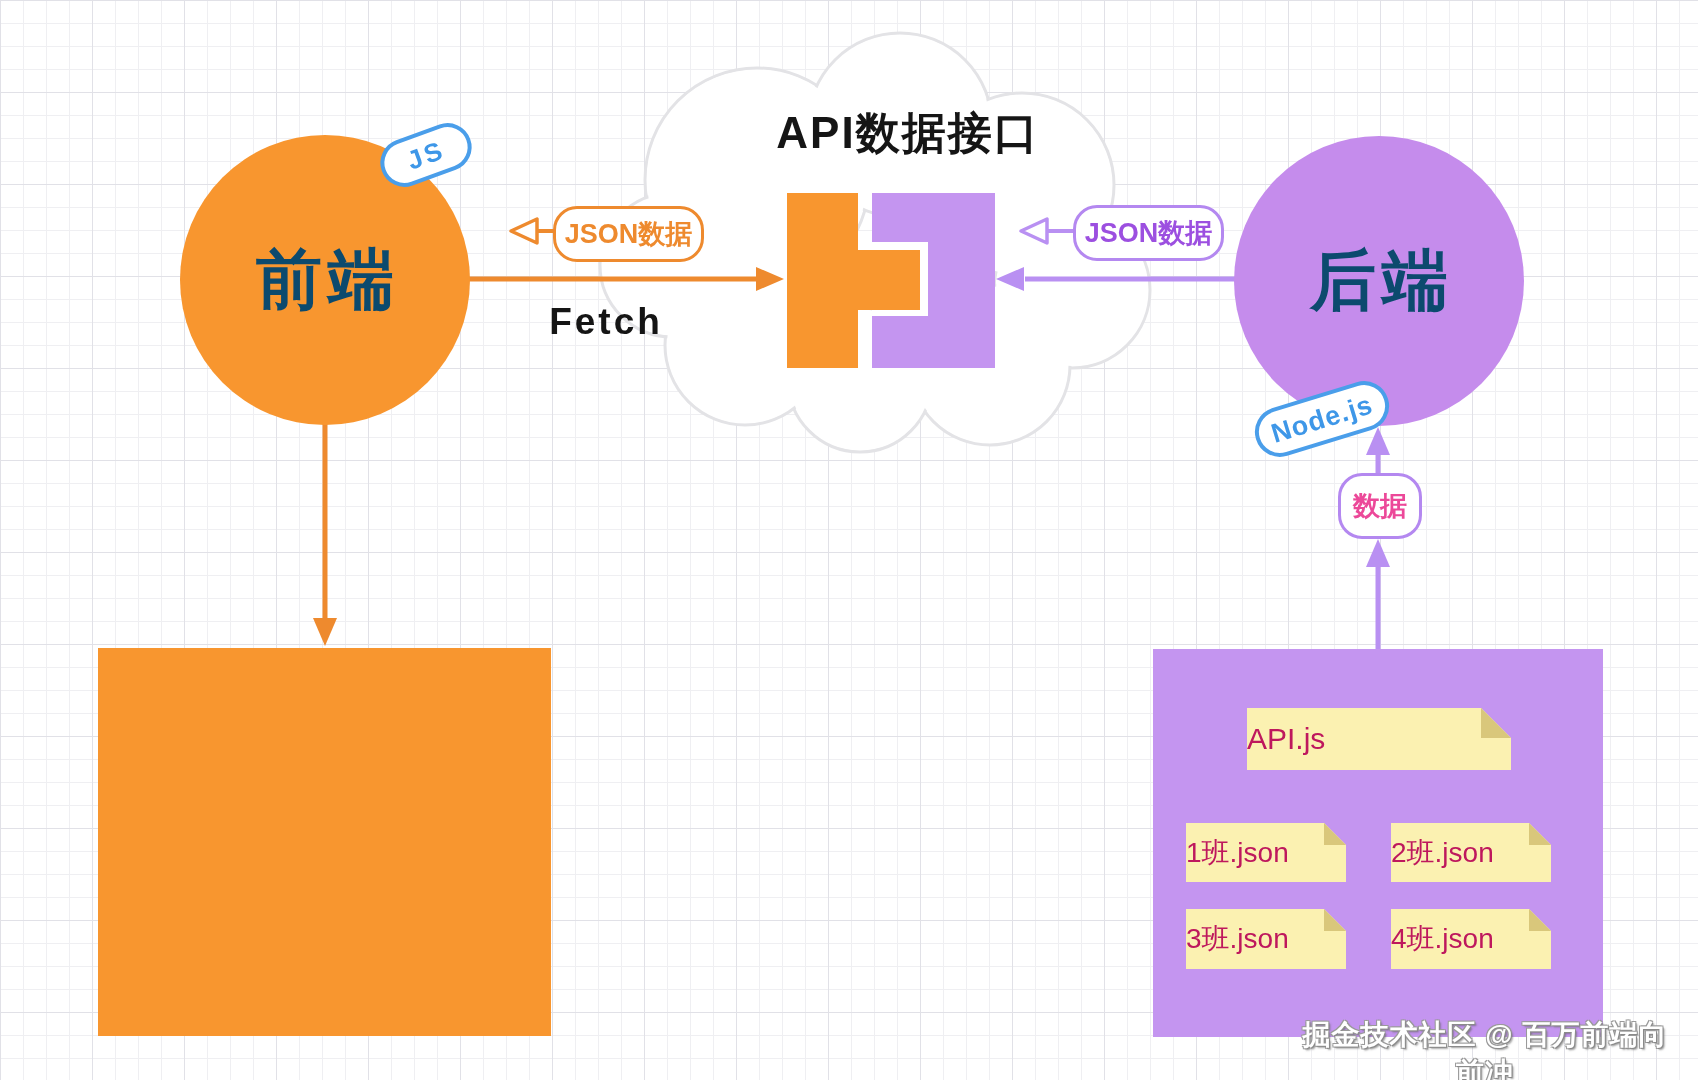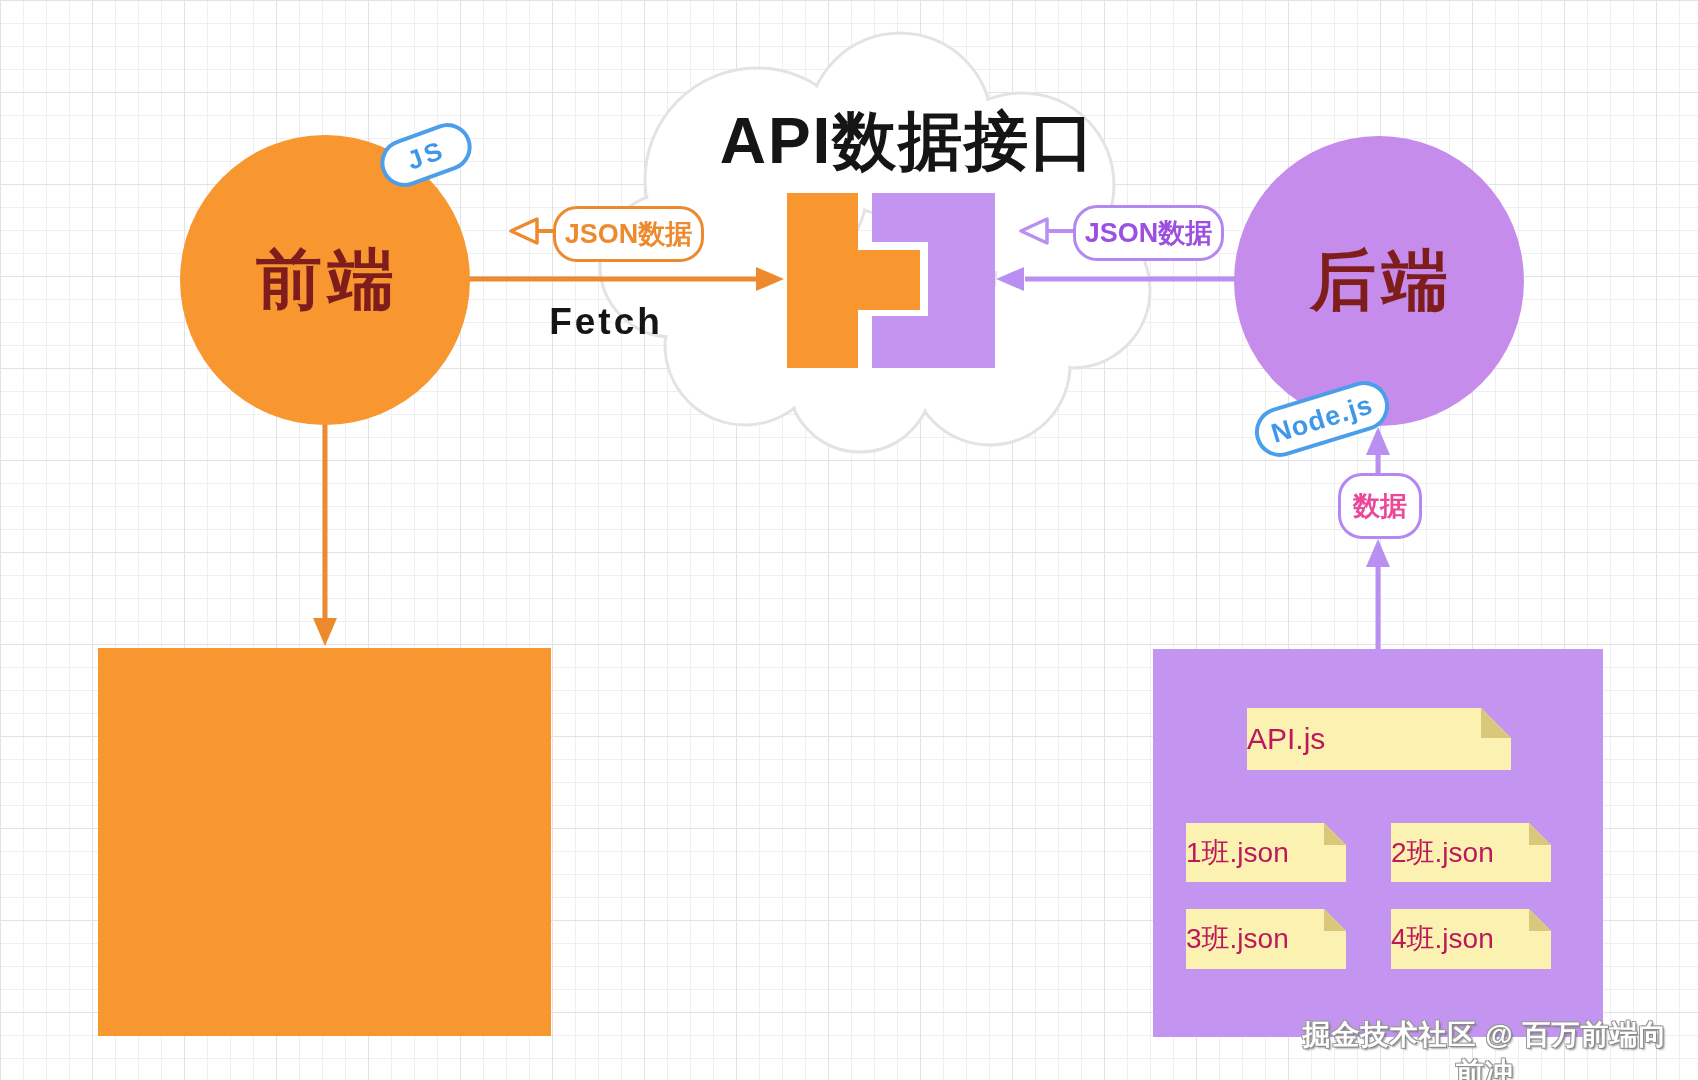--- a/index.html
+++ b/index.html
@@ -13,39 +13,39 @@
       linear-gradient(#efeff2 1px, transparent 1px),
       linear-gradient(90deg,#efeff2 1px, transparent 1px);
     background-size:92px 92px,92px 92px,23px 23px,23px 23px;
   }
   #diagram-svg{position:absolute;left:0;top:0;}
 
   .circle{position:absolute;width:290px;height:290px;border-radius:50%;
     display:flex;align-items:center;justify-content:center;}
   .circle.frontend{left:180px;top:135px;background:#F8962F;}
   .circle.backend{left:1234px;top:136px;background:#C58CEC;}
-  .circle-label{color:#7f1d1d;font-size:66px;font-weight:bold;letter-spacing:6px;padding-left:6px;}
+  .circle-label{color:#0c4a6e;font-size:66px;font-weight:bold;letter-spacing:6px;padding-left:6px;}
 
   .badge{position:absolute;background:#fff;border:4px solid #4A9EEA;border-radius:26px;
     display:flex;align-items:center;justify-content:center;
     color:#3E97E8;font-weight:bold;}
   .badge.js{left:379px;top:131px;width:86px;height:40px;font-size:26px;letter-spacing:3px;transform:rotate(-20deg);}
   .badge.node{left:1253px;top:394px;width:130px;height:42px;font-size:27px;letter-spacing:1px;transform:rotate(-17deg);}
 
   .label-box{position:absolute;background:#fff;border-radius:24px;
     display:flex;align-items:center;justify-content:center;font-size:27px;font-weight:bold;}
   .label-box.orange-json{left:553px;top:206px;width:145px;height:50px;border:3px solid #EE8A2E;color:#EE8A2E;}
   .label-box.purple-json{left:1073px;top:205px;width:145px;height:50px;border:3px solid #B488F0;color:#9C4FE0;}
   .label-box.data{left:1338px;top:473px;width:78px;height:60px;border:3px solid #B488F0;color:#ec4899;}
 
   .fetch-label{position:absolute;left:506px;top:301px;width:200px;text-align:center;
     color:#151515;font-size:37px;font-weight:700;letter-spacing:3px;}
 
-  .cloud-title{position:absolute;left:708px;top:98px;width:400px;text-align:center;
-    color:#151515;font-size:64px;font-weight:600;letter-spacing:2px;}
+  .cloud-title{position:absolute;left:708px;top:104px;width:400px;text-align:center;
+    color:#151515;font-size:44px;font-weight:600;letter-spacing:2px;}
 
   .big-rect{position:absolute;}
   .big-rect.orange{left:98px;top:648px;width:453px;height:388px;background:#F8962F;}
   .big-rect.purple{left:1153px;top:649px;width:450px;height:388px;background:#C495F0;}
 
   .note{position:absolute;background:#FBF1B1;color:#be185d;
     display:flex;align-items:center;justify-content:flex-start;font-size:28px;}
   .note .fold-cut{position:absolute;top:0;right:0;clip-path:polygon(0 0,100% 0,100% 100%);}
   .note .fold-flap{position:absolute;top:0;right:0;background:#D9C77B;clip-path:polygon(0 0,100% 100%,0 100%);}
   .note.on-orange .fold-cut{background:#F8962F;}

